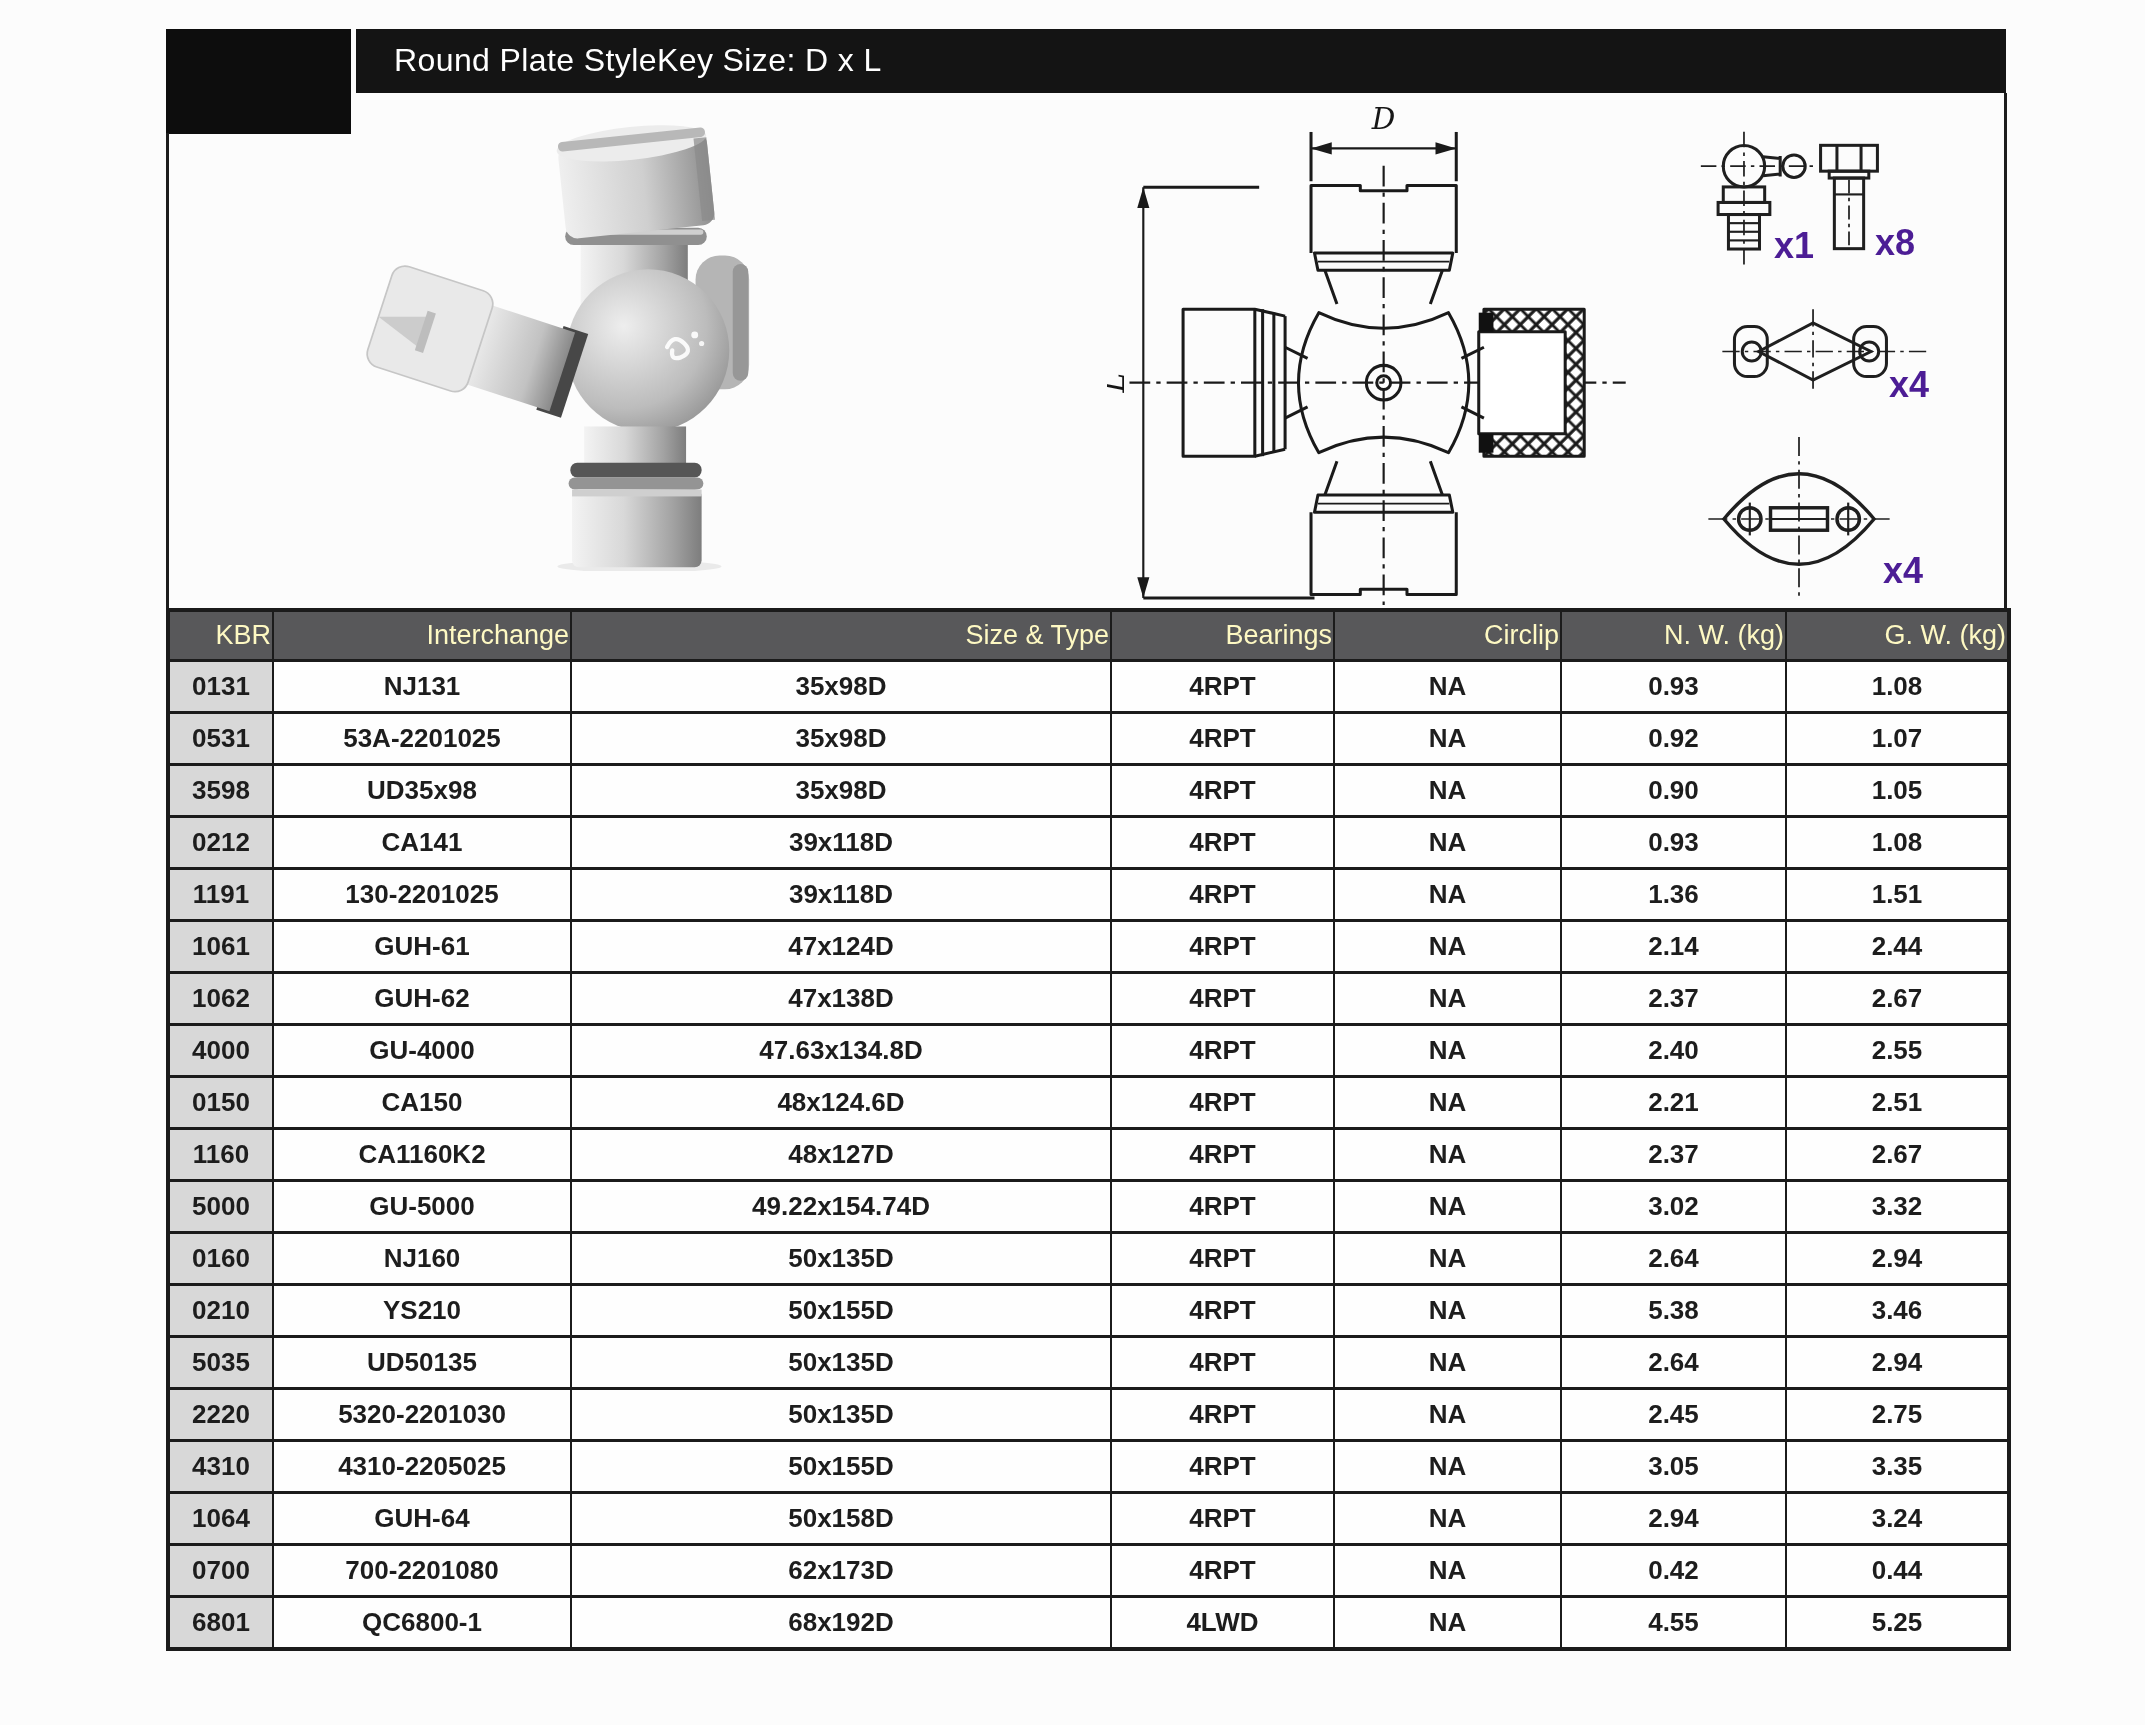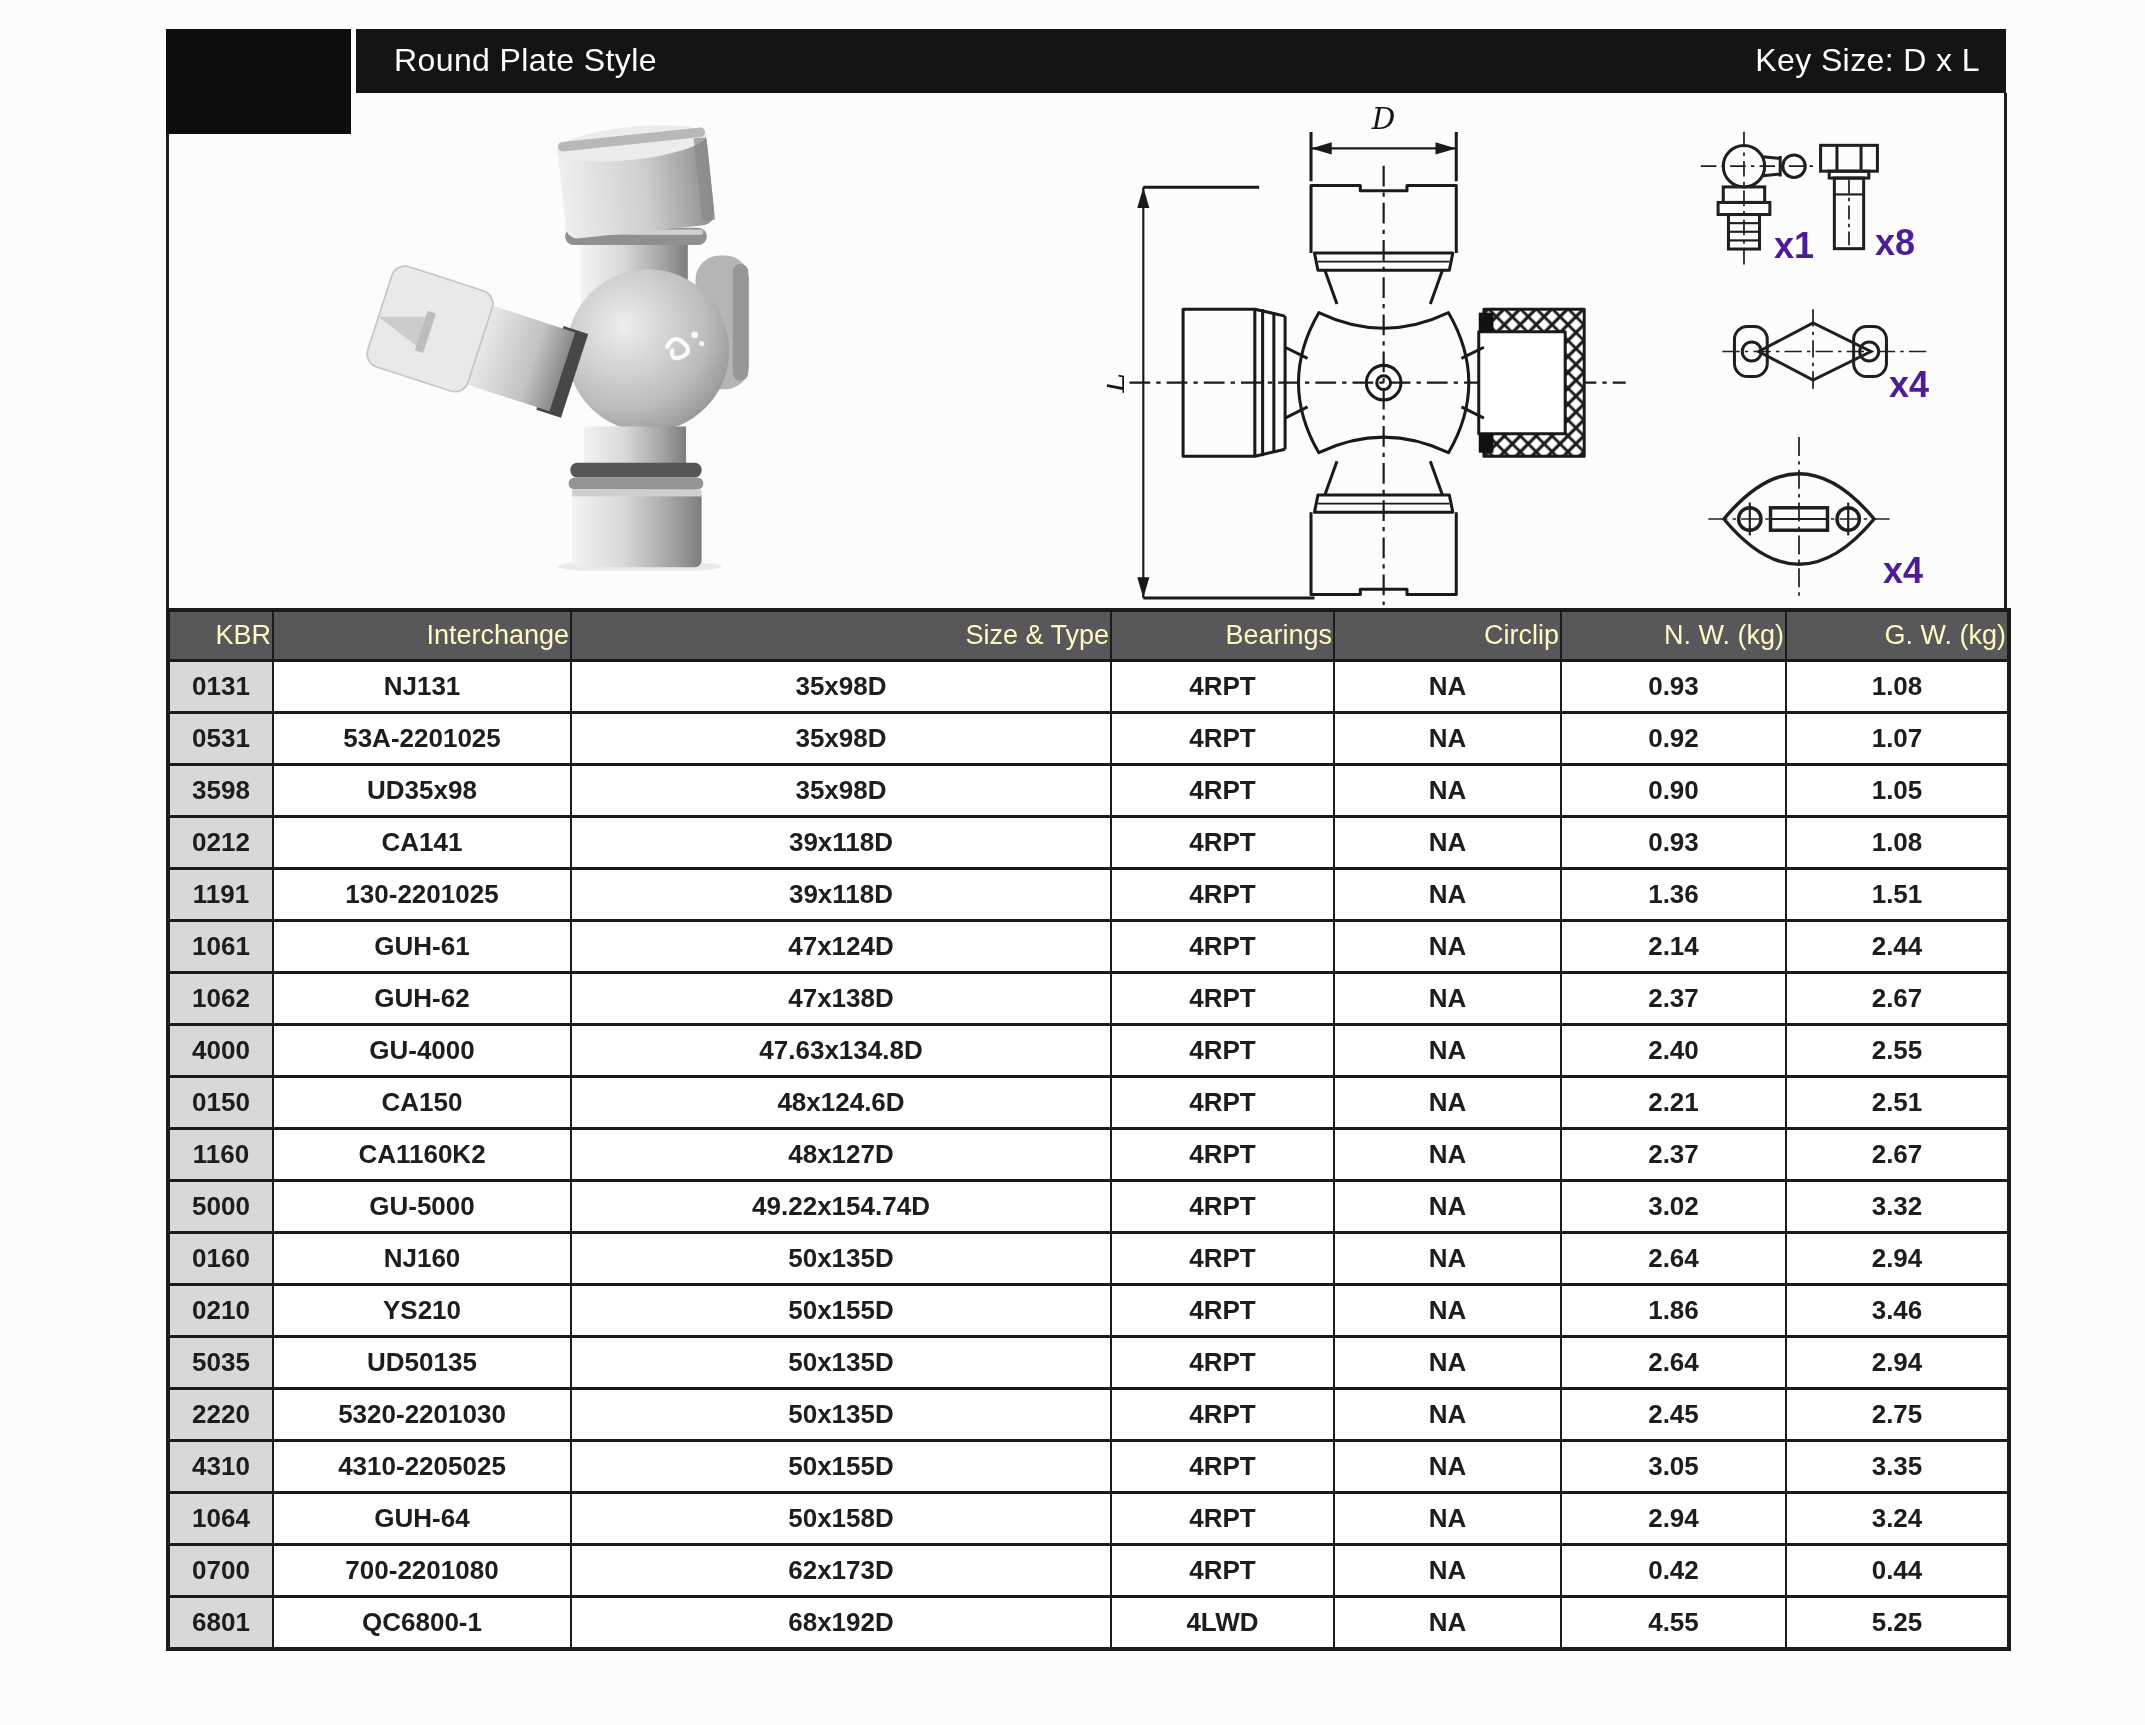--- a/index.html
+++ b/index.html
@@ -4,21 +4,21 @@
 <style>
   html,body{margin:0;padding:0;background:#ffffff;}
   .page{
     position:relative;width:2145px;height:1726px;overflow:hidden;
     background:#fcfcfc;font-family:"Liberation Sans","DejaVu Sans",sans-serif;
   }
   .brand-square{position:absolute;left:166px;top:28.5px;width:185px;height:105px;background:#0d0d0d;}
   .title-bar{
     position:absolute;left:356px;top:28.5px;width:1650px;height:64px;
     background:var(--bar-bg,#141414);color:#fff;display:flex;align-items:center;
-    justify-content:space-between;padding:0 26px 0 38px;box-sizing:border-box;
+    justify-content:flex-start;padding:0 26px 0 38px;box-sizing:border-box;
     font-size:32px;font-weight:400;letter-spacing:0.4px;
   }
   .rule-left{position:absolute;left:166px;top:133px;width:2.6px;height:476px;background:#1c1c1c;}
   .rule-right{position:absolute;left:2004px;top:93px;width:2.6px;height:517px;background:#1c1c1c;}
   .photo{position:absolute;left:363px;top:91px;}
   .drawing{position:absolute;left:1107px;top:86px;}
   .hw-icon{position:absolute;}
   .qty{
     position:absolute;font-size:36px;font-weight:600;color:#4c1d95;line-height:1;
   }
@@ -350,21 +350,21 @@
           <td>NA</td>
           <td>2.64</td>
           <td>2.94</td>
         </tr>
         <tr>
           <td class="kbr">0210</td>
           <td>YS210</td>
           <td>50x155D</td>
           <td>4RPT</td>
           <td>NA</td>
-          <td>1.86</td>
+          <td>5.38</td>
           <td>3.46</td>
         </tr>
         <tr>
           <td class="kbr">5035</td>
           <td>UD50135</td>
           <td>50x135D</td>
           <td>4RPT</td>
           <td>NA</td>
           <td>2.64</td>
           <td>2.94</td>

